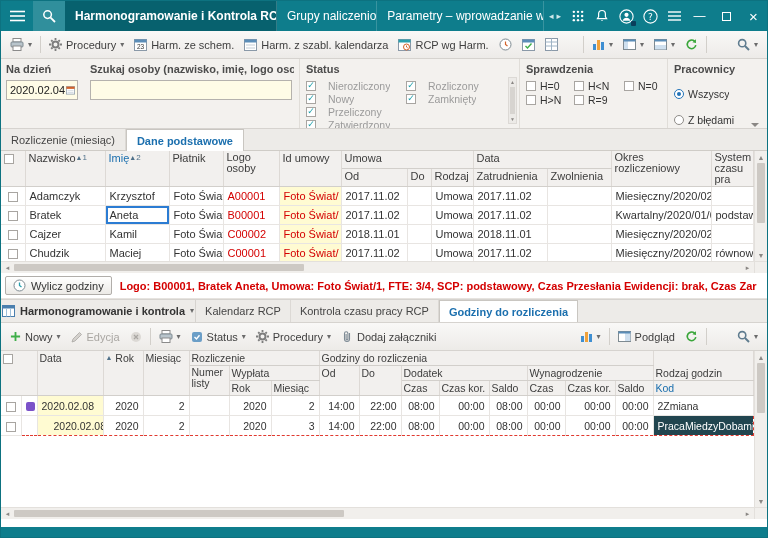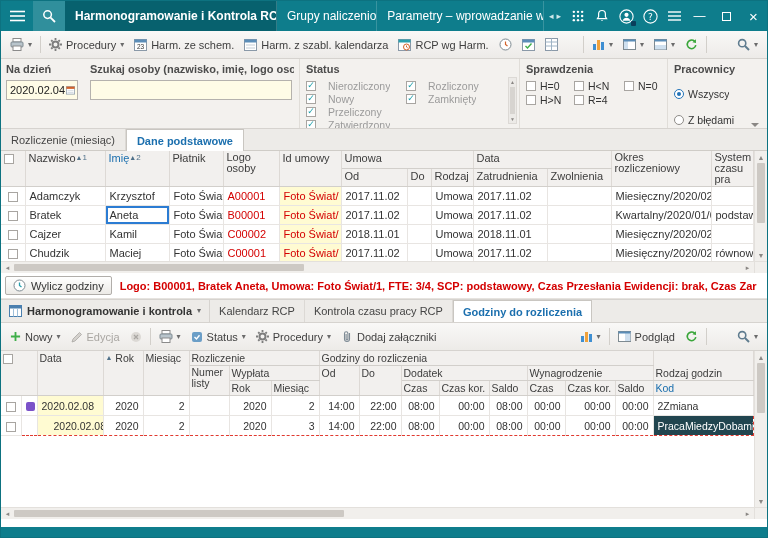--- a/index.html
+++ b/index.html
@@ -62,21 +62,21 @@
 .mini-scroll{position:absolute;right:2px;top:18px;bottom:4px;width:9px;display:flex;flex-direction:column;background:#eceae7;border:1px solid #dcd9d5;}
 .mini-scroll .a{height:8px;font-size:5px;color:#8a8784;display:flex;align-items:center;justify-content:center;}
 .mini-scroll .t{flex:1;background:#d7d4d0;margin:1px;}
 .more-chevron{position:absolute;right:8px;bottom:1px;width:0;height:0;border-left:4px solid transparent;border-right:4px solid transparent;border-top:4px solid #8a8784;}
 
 
 .upper-tabs{height:22px;background:#edebe8;border-bottom:1px solid #cfccc7;display:flex;align-items:stretch;flex:none;}
 .up-tab{display:flex;align-items:center;padding:0 10px;color:#454545;border-right:1px solid #dcd9d5;}
 .up-tab.active{background:#fff;color:#1b6fae;font-weight:bold;margin-bottom:-1px;border:1px solid #c9c6c1;border-bottom:none;}
 .lower-tabbar{height:24px;background:#edebe8;border-top:1px solid #d6d3cf;border-bottom:1px solid #d6d3cf;display:flex;align-items:stretch;flex:none;white-space:nowrap;overflow:hidden;}
-.view-selector{display:flex;align-items:center;gap:5px;padding:0 8px;font-weight:bold;color:#333;border-right:1px solid #d6d3cf;flex:none;}
+.view-selector{display:flex;align-items:center;gap:5px;padding:0 1px;font-weight:bold;color:#333;border-right:1px solid #d6d3cf;flex:none;}
 .lt-tab{display:flex;align-items:center;padding:0 9px;color:#454545;border-right:1px solid #dcd9d5;flex:none;}
 .lt-tab.active{background:#fff;color:#1b6fae;font-weight:bold;border:1px solid #c9c6c1;border-bottom:none;}
 
 
 .grid-block{display:flex;flex:none;height:110px;overflow:hidden;}
 .gb-main{flex:1;overflow:hidden;}
 .lower-block{display:flex;flex:1;min-height:0;overflow:hidden;}
 .lb-main{flex:1;display:flex;flex-direction:column;min-width:0;overflow:hidden;}
 table.grid{border-collapse:collapse;table-layout:fixed;width:100%;}
 .grid th{background:#f2f0ee;border-right:1px solid #ddd9d5;border-bottom:1px solid #d2cfcb;font-weight:normal;color:#3d3d3d;text-align:left;padding:1px 3px;overflow:hidden;white-space:nowrap;vertical-align:top;font-size:11px;}
@@ -424,21 +424,21 @@
         <label class="chk">
             <span class="box"></span>
             <span class="lbl">N=0</span>
           </label>
         <label class="chk">
             <span class="box"></span>
             <span class="lbl">H&gt;N</span>
           </label>
         <label class="chk">
             <span class="box"></span>
-            <span class="lbl">R=4</span>
+            <span class="lbl">R=9</span>
           </label>
       </div>
     </div>
     <div class="fgroup prac">
       <div class="flabel">Pracownicy</div>
       <div class="radiolist">
         <label class="radio-item">
             <span class="radio sel"></span>
             <span class="lbl">Wszyscy</span>
           </label>

